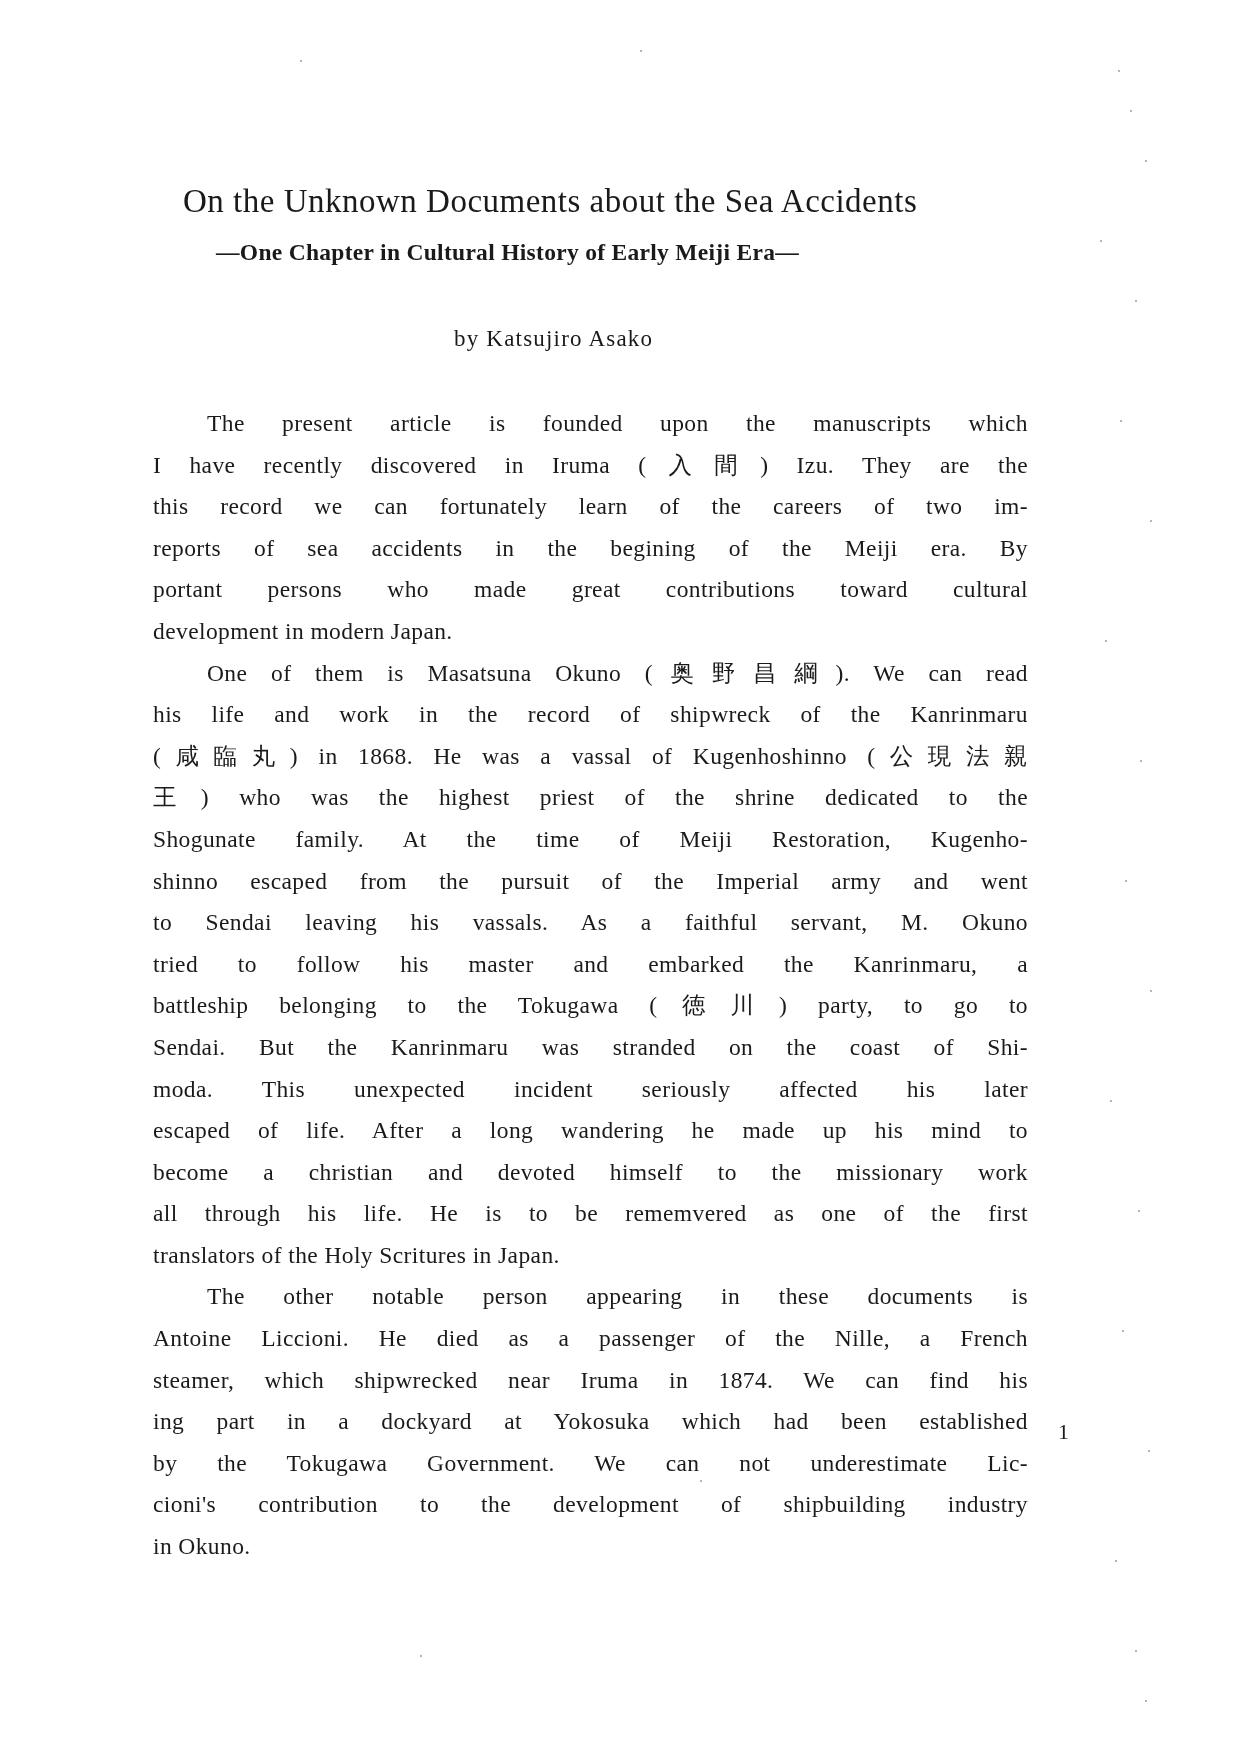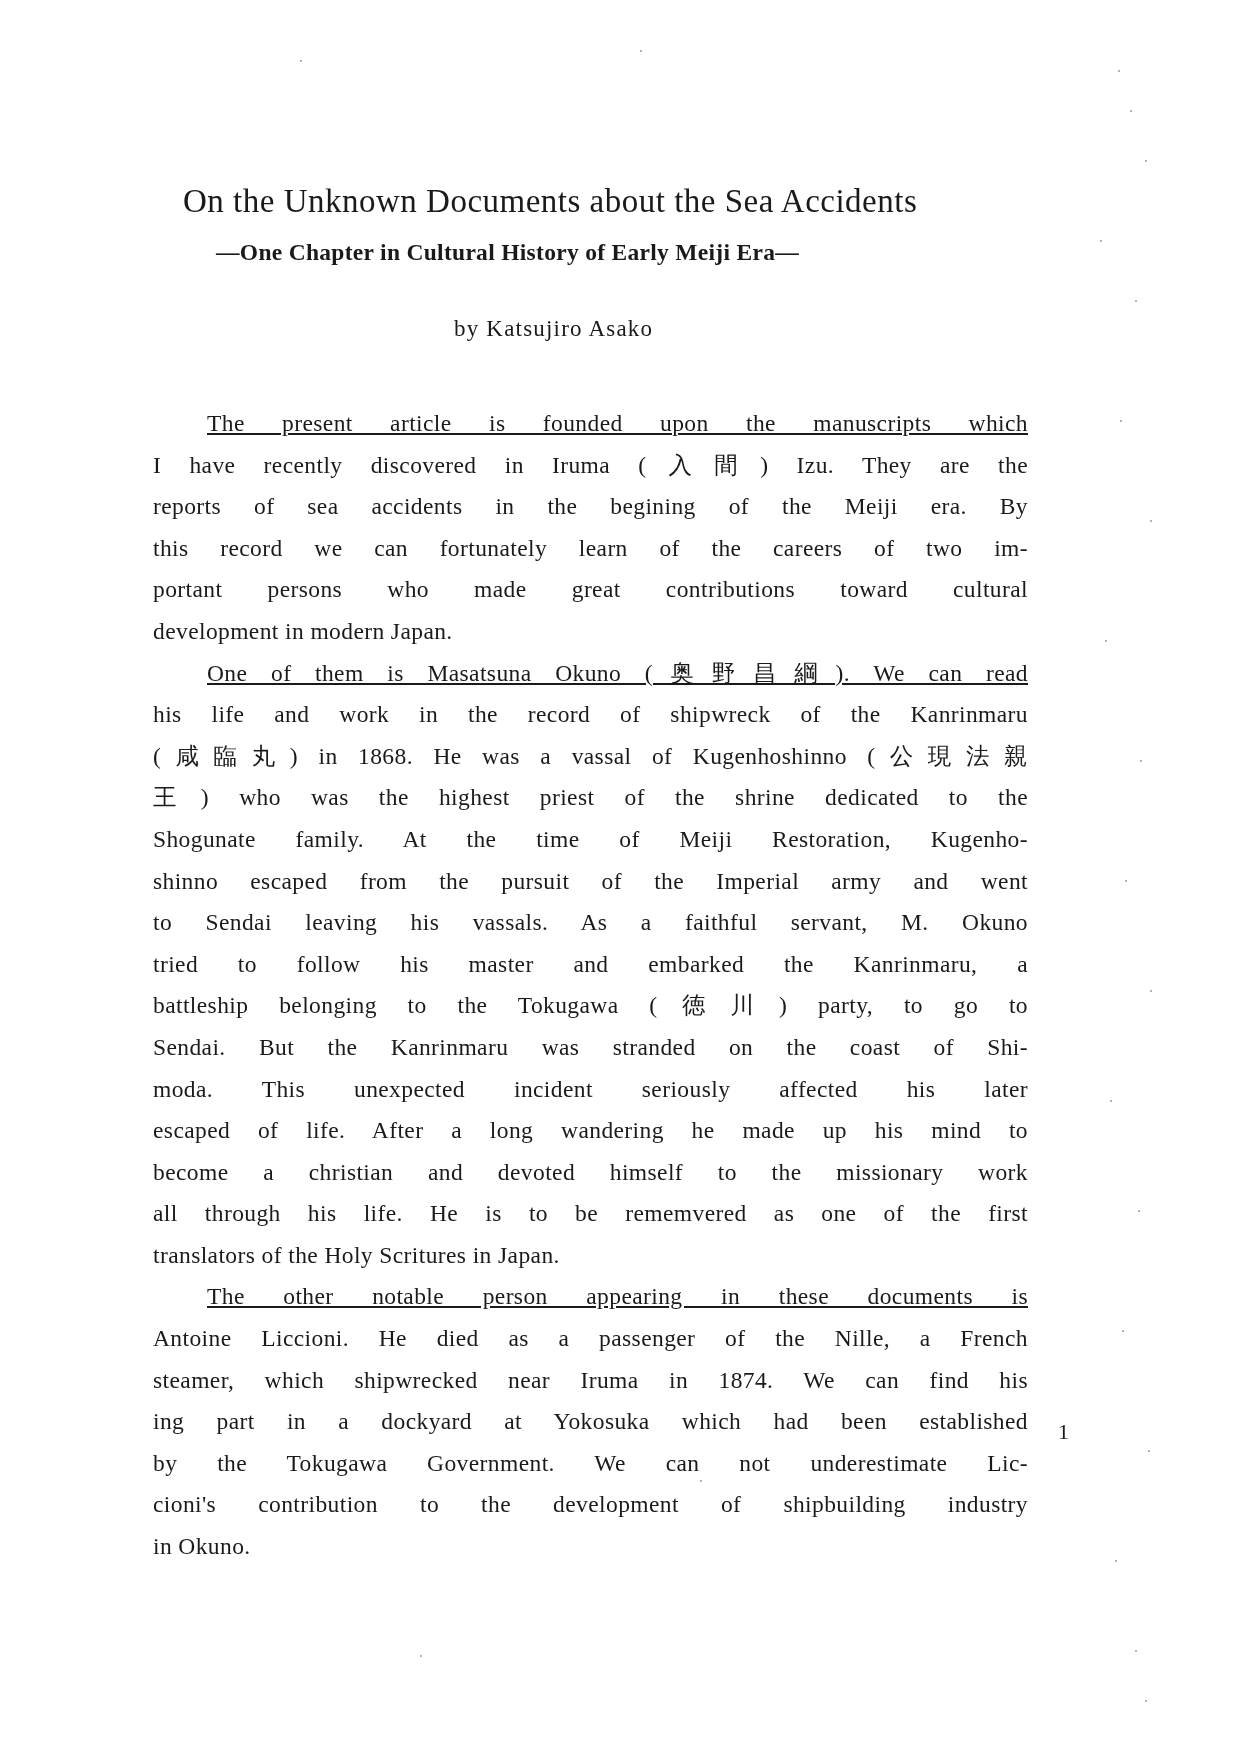--- a/index.html
+++ b/index.html
@@ -38,21 +38,21 @@
       top: 231px;
       font-size: 23.5px;
       letter-spacing: 0.3px;
       white-space: nowrap;
       margin: 8px;
       font-weight: bold;
     }
     .byline {
       position: absolute;
       left: 454px;
-      top: 316px;
+      top: 326px;
       font-size: 23px;
       letter-spacing: 1.2px;
       white-space: nowrap;
       margin: 0;
     }
     .body {
       position: absolute;
       left: 153px;
       top: 403px;
       width: 875px;
@@ -65,21 +65,20 @@
       white-space: nowrap;
       text-align: justify;
       text-align-last: justify;
       letter-spacing: 0.4px;
     }
     .line.last {
       text-align-last: left;
     }
     .line.indent {
       padding-left: 54px;
-      text-decoration: underline;
     }
     .page-number {
       position: absolute;
       left: 1058px;
       top: 1419px;
       font-size: 22px;
       margin: 0;
     }
     .speck {
       position: absolute;
@@ -94,22 +93,22 @@
 
 <div class="page">
   <h1 class="title">On the Unknown Documents about the Sea Accidents</h1>
   <h2 class="subtitle">—One Chapter in Cultural History of Early Meiji Era—</h2>
   <p class="byline">by Katsujiro Asako</p>
 
   <div class="body" id="article-body">
       <div>
         <span class="line indent">The present article is founded upon the manuscripts which</span>
         <span class="line">I have recently discovered in Iruma (入間) Izu.  They are the</span>
+        <span class="line">this record we can fortunately learn of the careers of two im-</span>
         <span class="line">reports of sea accidents in the begining of the Meiji era.  By</span>
-        <span class="line">this record we can fortunately learn of the careers of two im-</span>
         <span class="line">portant persons who made great contributions toward cultural</span>
         <span class="line last">development in modern Japan.</span>
       </div>
       <div>
         <span class="line indent">One of them is Masatsuna Okuno (奥野昌綱).  We can read</span>
         <span class="line">his life and work in the record of shipwreck of the Kanrinmaru</span>
         <span class="line">(咸臨丸) in 1868.  He was a vassal of Kugenhoshinno (公現法親</span>
         <span class="line">王) who was the highest priest of the shrine dedicated to the</span>
         <span class="line">Shogunate family.  At the time of Meiji Restoration, Kugenho-</span>
         <span class="line">shinno escaped from the pursuit of the Imperial army and went</span>

